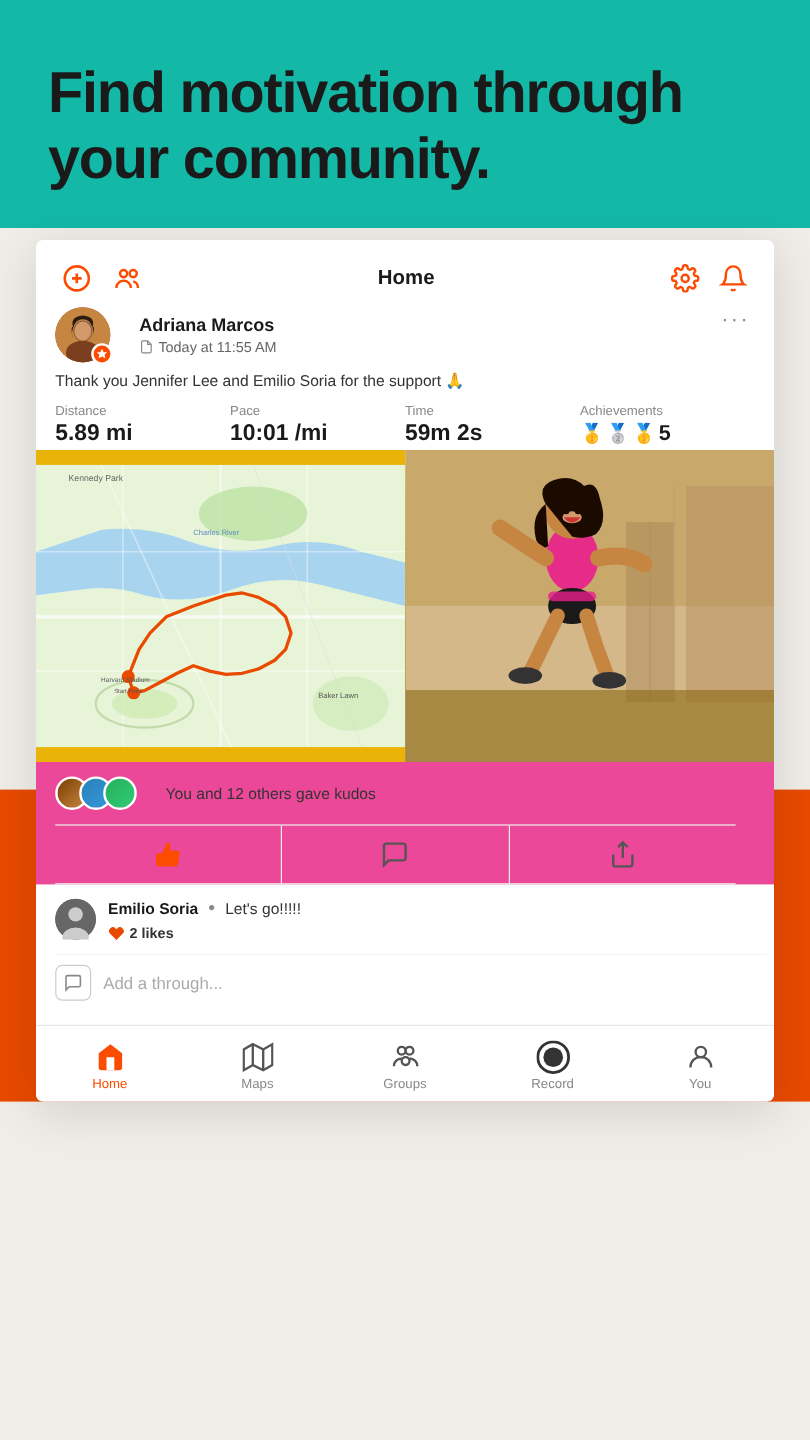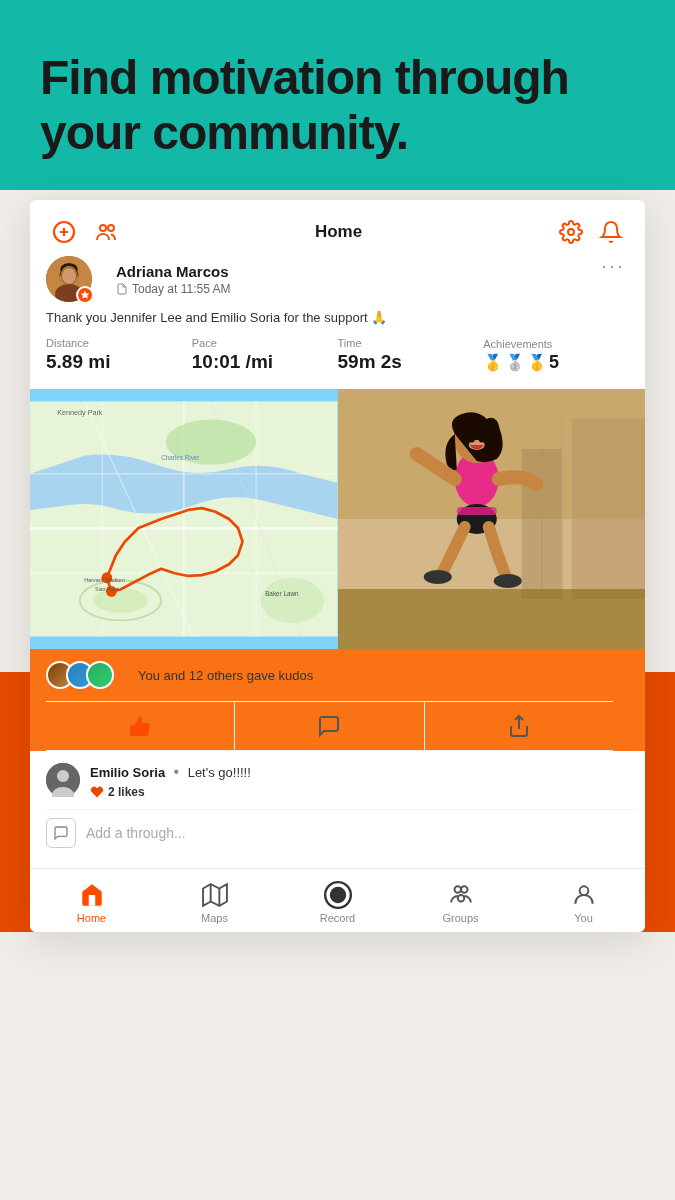--- a/index.html
+++ b/index.html
@@ -171,22 +171,21 @@
 
     .post-caption-sub {
       font-size: 13px;
       color: #333;
       margin-bottom: 12px;
     }
 
     .stats-row {
       display: flex;
       gap: 0;
-      margin-bottom: 16px;
-      align-items: flex-end;
+      margin-bottom: 2px;
     }
 
     .stat-item {
       flex: 1;
     }
 
     .stat-label {
       font-size: 11px;
       color: #888;
       margin-bottom: 2px;
@@ -201,21 +200,21 @@
     
     .media-split {
       display: flex;
       height: 260px;
       width: 100%;
     }
 
     .map-section {
       width: 50%;
       height: 100%;
-      background-color: #7dd3fc;
+      background-color: #eab308;
       position: relative;
       overflow: hidden;
     }
 
     .map-svg {
       width: 100%;
       height: 100%;
     }
 
     .photo-section {
@@ -224,21 +223,21 @@
       background: linear-gradient(160deg, #c8a870 0%, #8B6914 30%, #5a4020 60%, #3a2a10 100%);
       position: relative;
       overflow: hidden;
       display: flex;
       align-items: center;
       justify-content: center;
     }
 
     
     .kudos-section {
-      background: #f97316;
+      background: #ec4899;
       padding: 12px 32px 0 16px;
     }
 
     .kudos-row {
       display: flex;
       align-items: center;
       gap: 8px;
       margin-bottom: 12px;
     }
 
@@ -679,41 +678,41 @@
           <svg width="26" height="26" viewBox="0 0 24 24" fill="none" stroke="#555" stroke-width="1.8">
             <polygon points="1 6 1 22 8 18 16 22 23 18 23 2 16 6 8 2 1 6"></polygon>
             <line x1="8" y1="2" x2="8" y2="18"></line>
             <line x1="16" y1="6" x2="16" y2="22"></line>
           </svg>
         </div>
         <span class="nav-label">Maps</span>
       </div>
       <div class="nav-item">
         <div class="nav-icon">
-          <svg width="28" height="28" viewBox="0 0 24 24">
-            <circle cx="12" cy="12" r="11" fill="none" stroke="#333" stroke-width="2"></circle>
-            <circle cx="12" cy="12" r="7" fill="#333"></circle>
-          </svg>
-        </div>
-        <span class="nav-label">Record</span>
-      </div>
-      <div class="nav-item">
-        <div class="nav-icon">
           <svg width="26" height="26" viewBox="0 0 24 24" fill="none" stroke="#555" stroke-width="1.8">
             <circle cx="9" cy="7" r="3"></circle>
             <circle cx="15" cy="7" r="3"></circle>
             <path d="M3 19c0-3.5 2.7-6 6-6"></path>
             <path d="M15 13c3.3 0 6 2.5 6 6"></path>
             <circle cx="12" cy="15" r="3"></circle>
           </svg>
         </div>
         <span class="nav-label">Groups</span>
       </div>
       <div class="nav-item">
         <div class="nav-icon">
+          <svg width="28" height="28" viewBox="0 0 24 24">
+            <circle cx="12" cy="12" r="11" fill="none" stroke="#333" stroke-width="2"></circle>
+            <circle cx="12" cy="12" r="7" fill="#333"></circle>
+          </svg>
+        </div>
+        <span class="nav-label">Record</span>
+      </div>
+      <div class="nav-item">
+        <div class="nav-icon">
           <svg width="26" height="26" viewBox="0 0 24 24" fill="none" stroke="#555" stroke-width="1.8">
             <circle cx="12" cy="8" r="4"></circle>
             <path d="M4 20c0-5 3.6-8 8-8s8 3 8 8"></path>
           </svg>
         </div>
         <span class="nav-label">You</span>
       </div>
     </div>
 
   </div>

